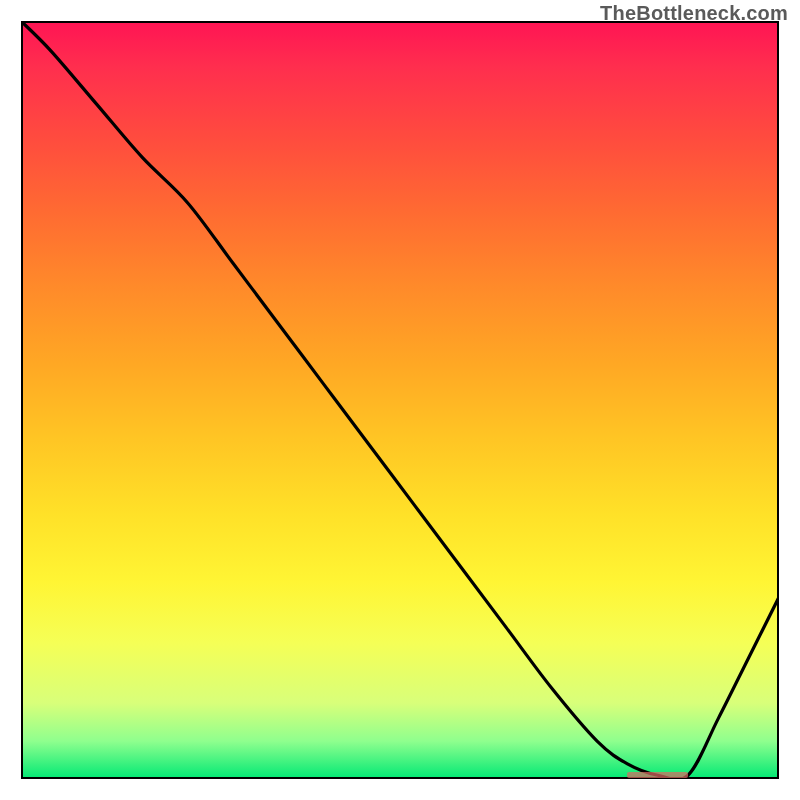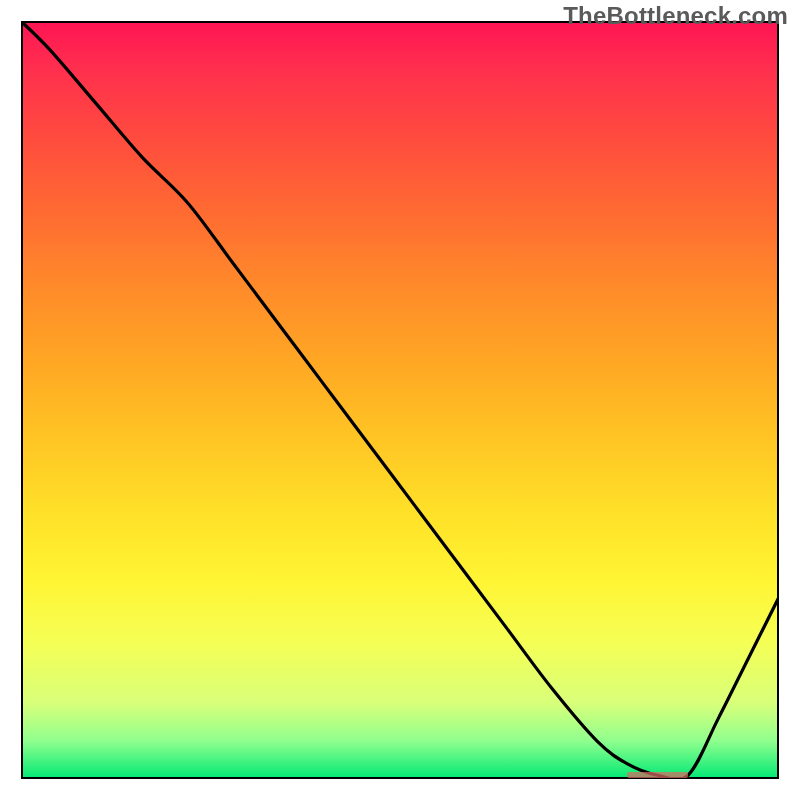--- a/index.html
+++ b/index.html
@@ -49,21 +49,21 @@
     width: 758px;
     height: 758px;
     border: 2.5px solid #000000;
     box-sizing: border-box;
     pointer-events: none;
   }
   .watermark {
     position: absolute;
     top: 2px;
     right: 12px;
-    font-size: 24px;
+    font-size: 20px;
     font-weight: 600;
     color: #5a5a5a;
     letter-spacing: 0.2px;
     pointer-events: none;
   }
   svg.curve {
     position: absolute;
     left: 21px;
     top: 21px;
     width: 758px;

